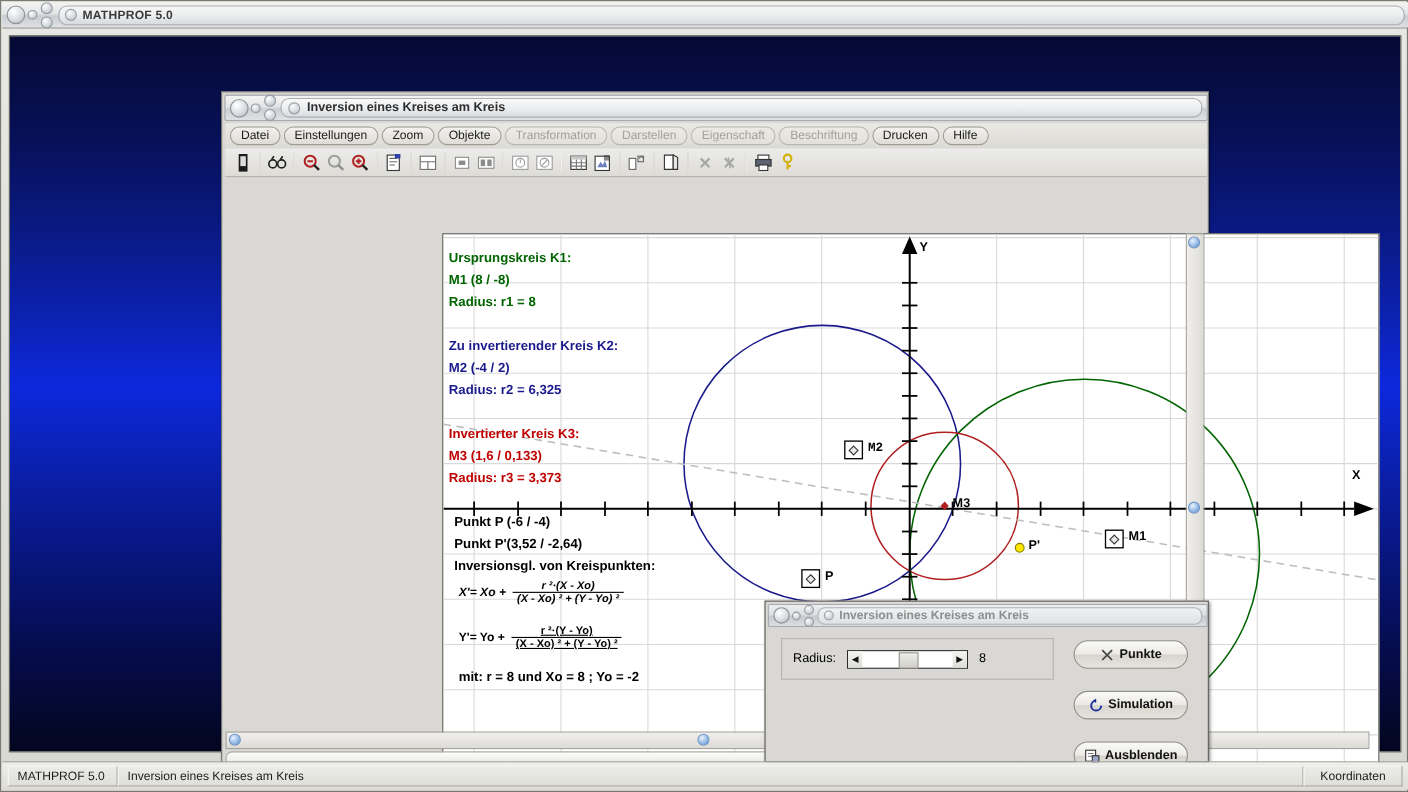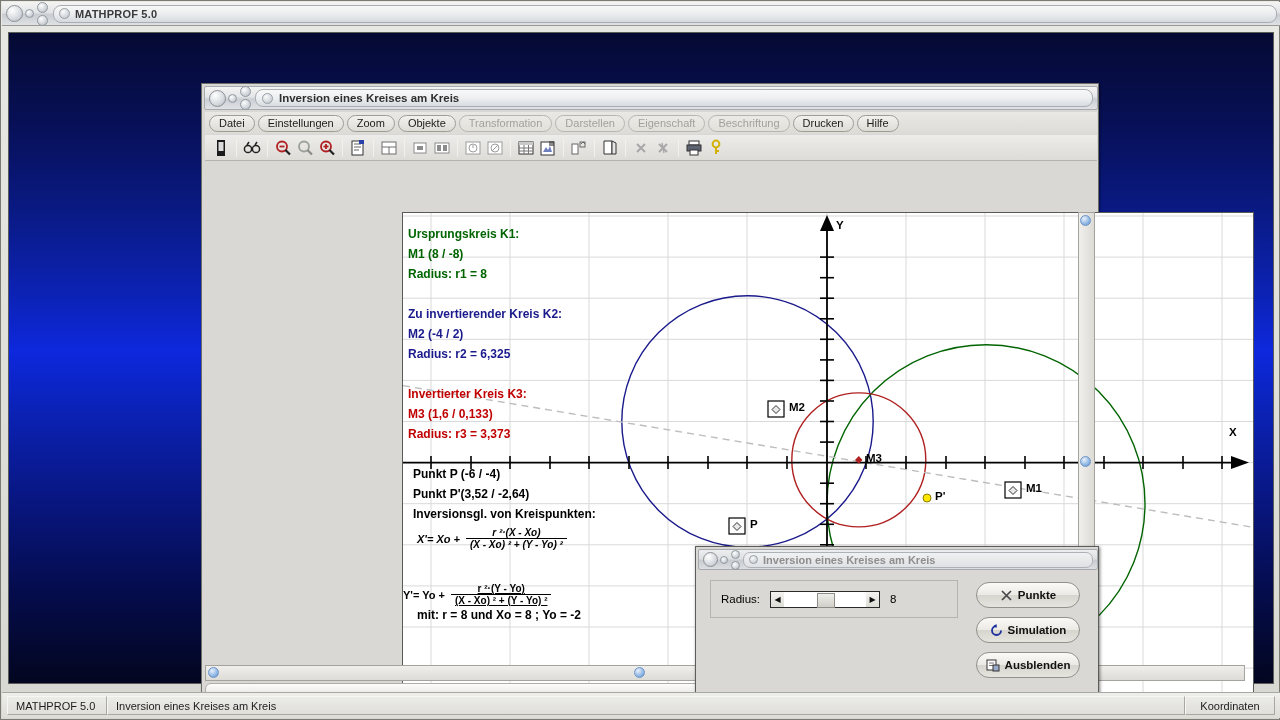--- a/index.html
+++ b/index.html
@@ -560,21 +560,21 @@
               <polygon points="334,309.5 338,313.5 334,317.5 330,313.5" fill="#e8e8e8" stroke="#333"></polygon>
             </g>
             <polygon points="455.8,243 459.5,246.9 455.8,250.8 452,246.9" fill="#b02020"></polygon>
             <circle cx="524" cy="285" r="4" fill="#ffe800" stroke="#8a7d00" stroke-width="1"></circle>
           </svg>
 
           <div class="pt-label" style="left:433px;top:6px;">Y</div>
           <div class="pt-label" style="left:826px;top:213px;">X</div>
 
           <div class="pt-label" style="left:623px;top:269px;">M1</div>
-          <div class="pt-label" style="left:386px;top:188px;">M2</div>
+          <div class="pt-label" style="left:386px;top:188px;font-family:Liberation Mono, monospace;">M2</div>
           <div class="pt-label" style="left:463px;top:239px;">M3</div>
           <div class="pt-label" style="left:347px;top:305px;">P</div>
           <div class="pt-label" style="left:532px;top:277px;">P'</div>
 
           <div class="legend-line" style="left:5px;top:14px;color:#006400;">Ursprungskreis K1:</div>
           <div class="legend-line" style="left:5px;top:34px;color:#006400;">M1 (8 / -8)</div>
           <div class="legend-line" style="left:5px;top:54px;color:#006400;">Radius: r1 = 8</div>
 
           <div class="legend-line" style="left:5px;top:94px;color:#1a1a8c;">Zu invertierender Kreis K2:</div>
           <div class="legend-line" style="left:5px;top:114px;color:#1a1a8c;">M2 (-4 / 2)</div>
@@ -589,21 +589,21 @@
           <div class="legend-line" style="left:10px;top:294px;color:#000;">Inversionsgl. von Kreispunkten:</div>
 
           <div class="formula-wrap" style="left:14px;top:314px;display:flex;align-items:center;font-style:italic;">
             <span>X'= Xo +</span>
             <span class="frac" style="margin-left:6px;">
               <span class="num" style="display:block;">r ²·(X - Xo)</span>
               <span class="den" style="display:block;">(X - Xo) ² + (Y - Yo) ²</span>
             </span>
           </div>
 
-          <div class="formula-wrap" style="left:0;top:355px;display:flex;align-items:center;margin-top:15px;">
+          <div class="formula-wrap" style="left:14px;top:355px;display:flex;align-items:center;">
             <span>Y'= Yo +</span>
             <span class="frac" style="margin-left:6px;text-decoration:underline;">
               <span class="num" style="display:block;">r ²·(Y - Yo)</span>
               <span class="den" style="display:block;">(X - Xo) ² + (Y - Yo) ²</span>
             </span>
           </div>
           <div class="legend-line" style="left:14px;top:395px;color:#000;">mit: r = 8 und Xo = 8 ; Yo = -2</div>
         </div>
 
         <div class="axlabel xlabel" style="left:245px;top:603px;">-20</div>
@@ -648,21 +648,21 @@
               <div class="slider-arrow">◀</div>
               <div class="slider-thumb"></div>
               <div class="slider-arrow" style="position:absolute;right:0;top:0;">▶</div>
             </div>
             <span class="dlg-label">8</span>
           </div>
         </div>
 
 
         <div class="group-box" style="left:270px;top:33px;width:124px;height:102px;border:none;">
-          <div style="display:flex;flex-direction:column;gap:9px;align-items:center;padding-top:2px;">
+          <div style="display:flex;flex-direction:column;gap:20px;align-items:center;padding-top:2px;">
             <div class="dlg-btn">
               <svg width="13" height="13">
                   <path d="M2 2 L11 11 M11 2 L2 11" stroke="#444" stroke-width="1.6" fill="none"></path>
                 </svg>
               <span>Punkte</span>
             </div>
             <div class="dlg-btn">
               <svg width="13" height="13">
                   <path d="M11 6.5 A4.5 4.5 0 1 1 6.5 2" stroke="#1b2f9e" stroke-width="1.8" fill="none"></path>
                   <polygon points="6.5,0 6.5,4 3.5,2" fill="#1b2f9e"></polygon>

